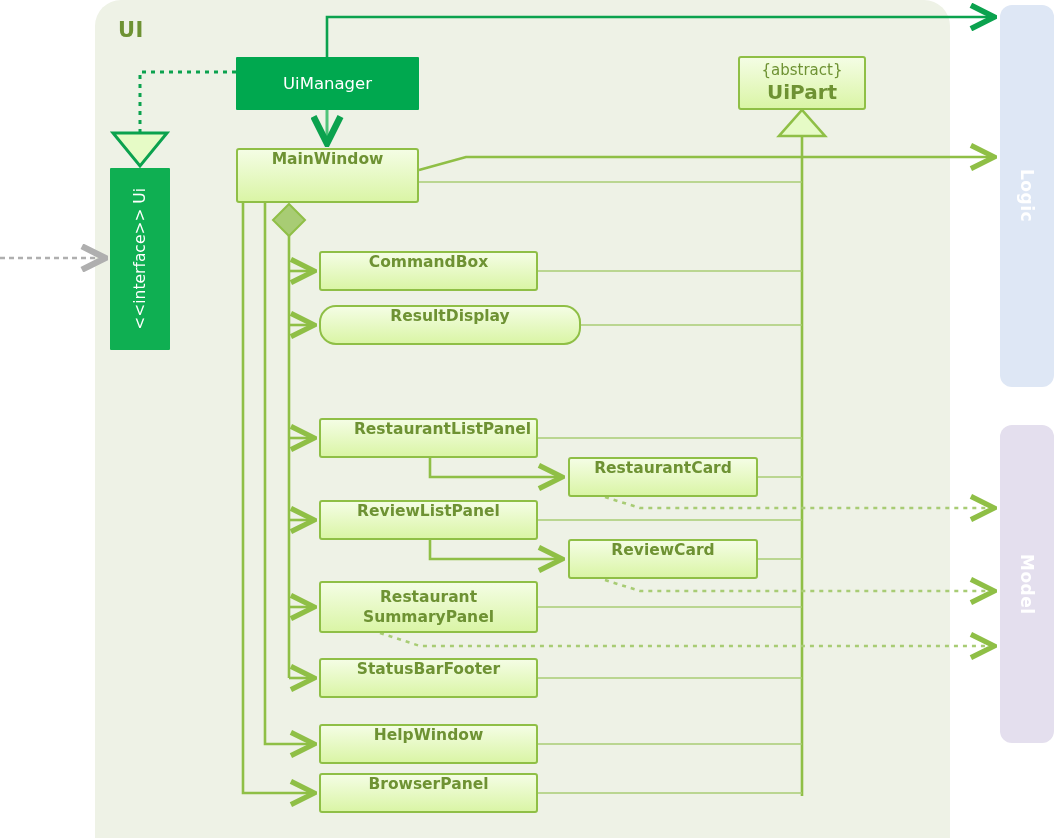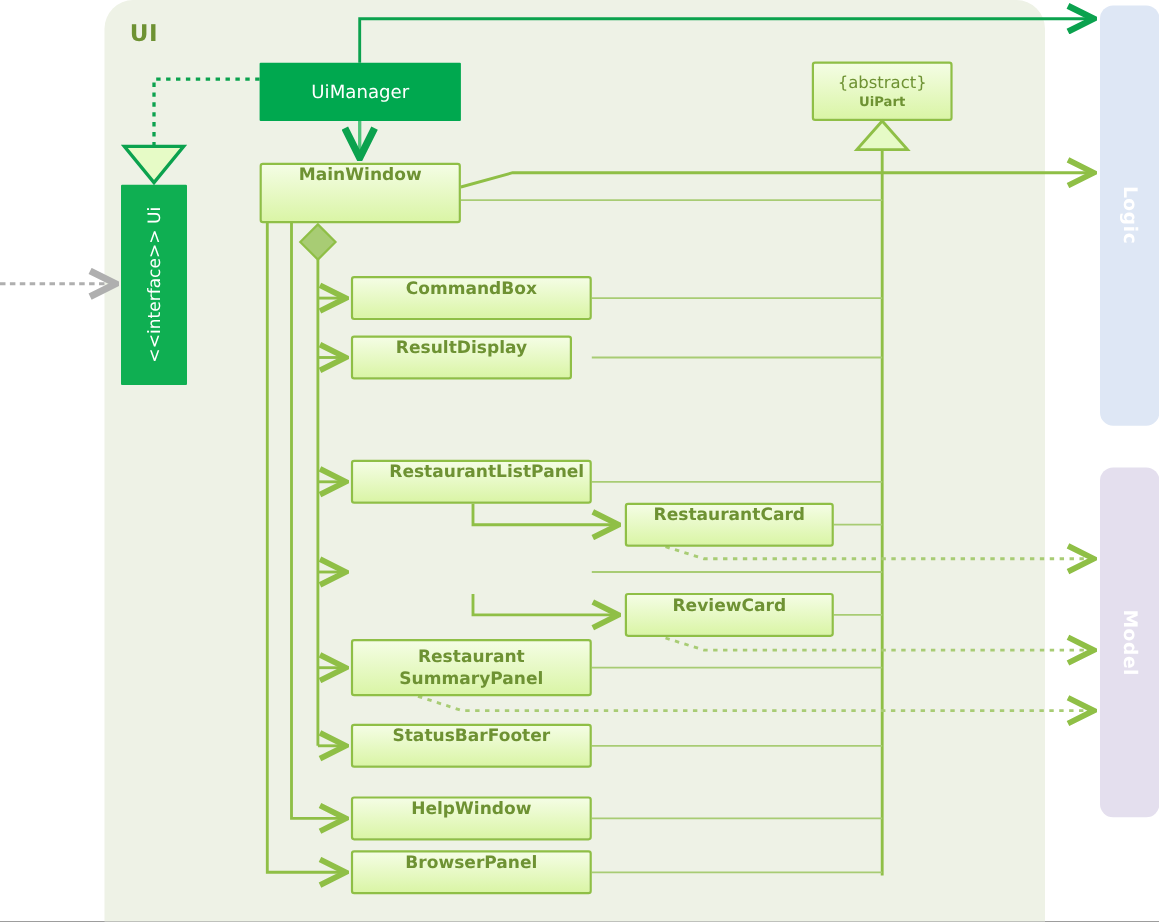--- a/index.html
+++ b/index.html
@@ -48,21 +48,21 @@
   }
   #iface-ui .vtxt{
     writing-mode:vertical-rl;transform:rotate(180deg);
     font-size:15.5px;color:#FFFFFF;text-align:center;line-height:1.35;
   }
   #uipart{
     left:738px;top:56px;width:128px;height:54px;
     flex-direction:column;font-weight:normal;
   }
   #uipart .abs{font-weight:normal;font-size:15px;}
-  #uipart .nm{font-weight:bold;font-size:12px;}
+  #uipart .nm{font-weight:bold;font-size:20px;}
   
   svg.wires{position:absolute;left:0;top:0;width:1054px;height:838px;overflow:visible;}
 </style>
 </head>
 <body>
 <div id="root">
 
 <div class="pkg"></div>
 <div class="pkg-label">UI</div>
 
@@ -151,32 +151,35 @@
 </div>
 
 <div class="cls" style="left:236px;top:148px;width:183px;height:55px;">
   <span>MainWindow</span>
 </div>
 
 <div class="cls" style="left:319px;top:251px;width:219px;height:40px;">
   <span>CommandBox</span>
 </div>
 
-<div class="cls" style="left:319px;top:305px;width:201px;height:40px;">
+<div class="cls" style="left:319px;top:305px;width:262px;height:40px;border-radius:17px;">
   <span>ResultDisplay</span>
 </div>
 
 <div class="cls" style="left:319px;top:418px;width:219px;height:40px;padding-left:28px;">
   <span>RestaurantListPanel</span>
 </div>
 
 <div class="cls" style="left:568px;top:457px;width:190px;height:40px;">
   <span>RestaurantCard</span>
 </div>
 
+<div class="cls" style="left:319px;top:500px;width:219px;height:40px;">
+  <span>ReviewListPanel</span>
+</div>
 
 <div class="cls" style="left:568px;top:539px;width:190px;height:40px;">
   <span>ReviewCard</span>
 </div>
 
 <div class="cls two-line" style="left:319px;top:581px;width:219px;height:52px;flex-direction:column;">
   <span>Restaurant</span>
   <span>SummaryPanel</span>
 </div>
 

